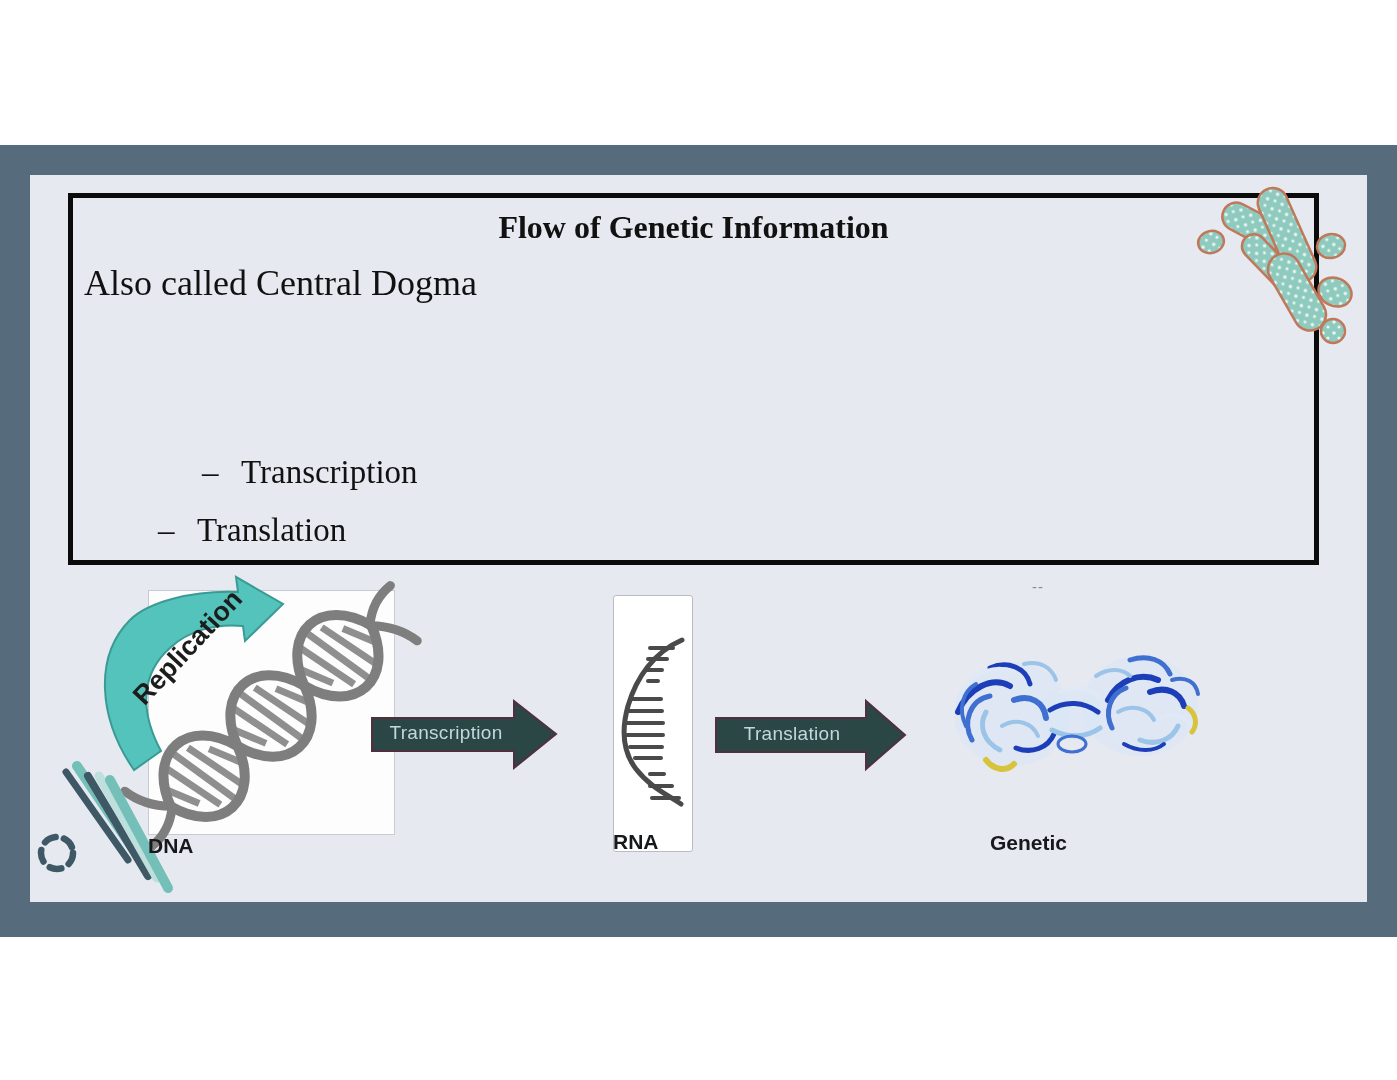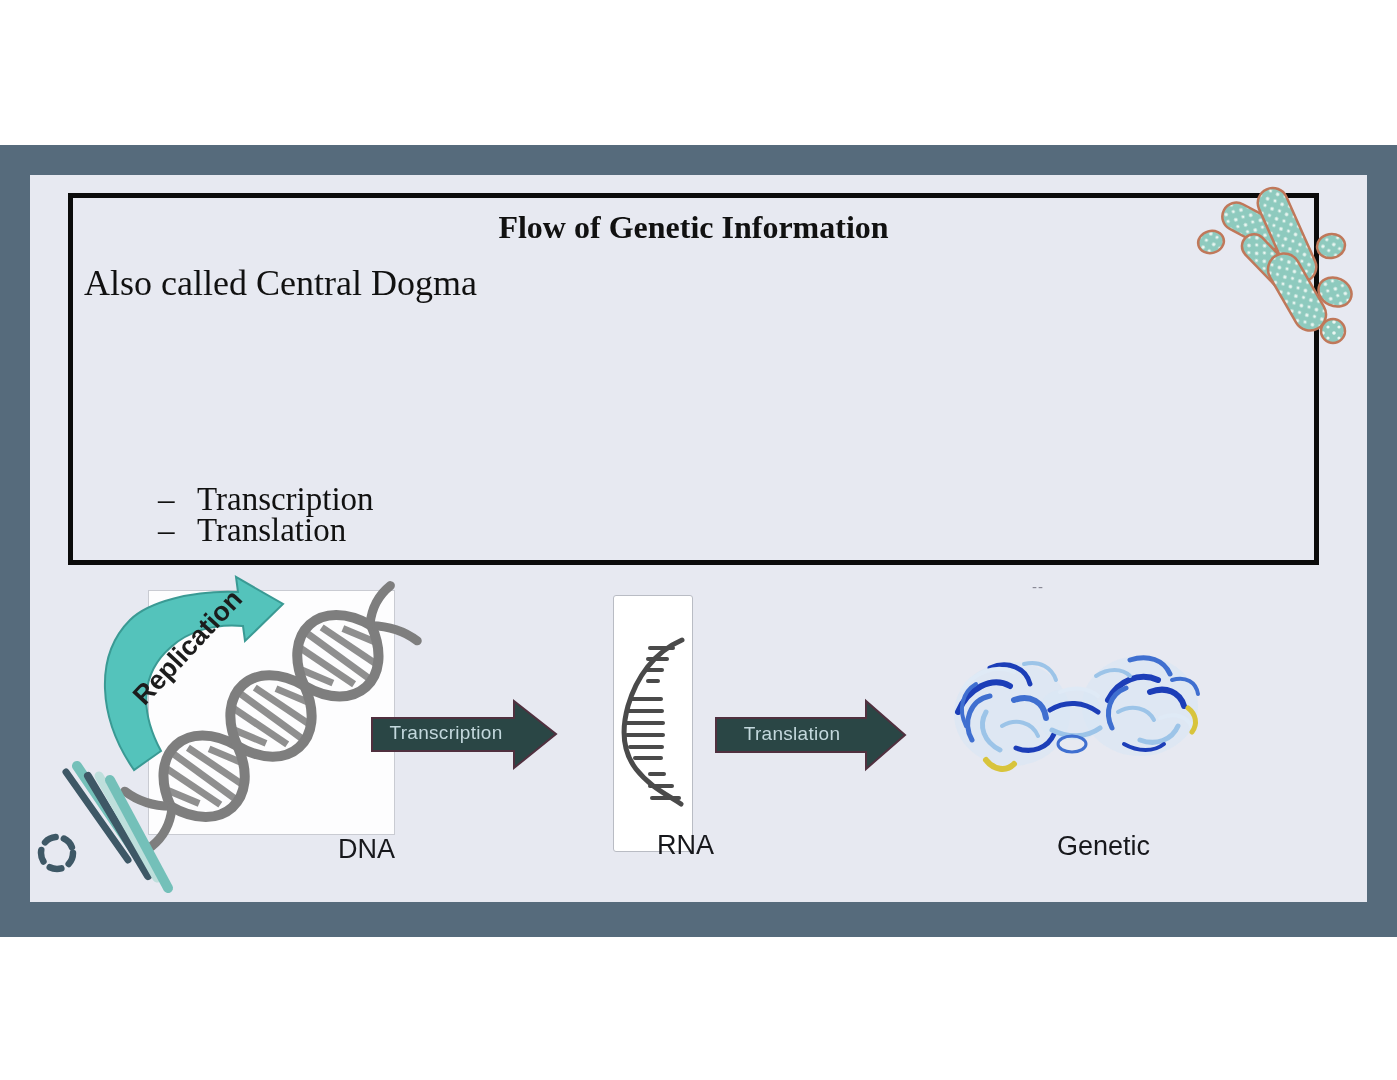--- a/index.html
+++ b/index.html
@@ -7,28 +7,28 @@
   .page{position:relative;width:1397px;height:1080px;background:var(--page-bg,#fff);overflow:hidden;}
   .frame{position:absolute;left:0;top:145px;width:1397px;height:792px;background:var(--frame,#566b7c);}
   .slide{position:absolute;left:30px;top:30px;width:1337px;height:727px;background:var(--slide-bg,#e7e9f1);}
   
   .abs{position:absolute;}
   .title-box{left:68px;top:193px;width:1251px;height:372px;border:5px solid var(--box-border,#0b0b0b);box-sizing:border-box;z-index:1;}
   .slide-title{left:68px;top:197px;width:1251px;text-align:center;font-size:32px;font-weight:bold;color:var(--text,#111);z-index:2;margin-top:12px;}
   .body-line{left:84px;font-size:36px;color:var(--text,#111);z-index:2;white-space:nowrap;}
   .l1{top:262px;} .l2{top:329px;}
   .bullet{left:158px;font-size:33px;color:var(--text,#111);z-index:2;white-space:nowrap;}
-  .b1{top:396px;} .b2{top:481px;} .b3{top:512px;}
+  .b1{top:396px;} .b2{top:454px;margin-left:44px;} .b3{top:512px;}
   .bullet .dash{display:inline-block;width:39px;}
   .white-box{background:#fdfdfe;z-index:1;box-sizing:border-box;}
   .dna-box{left:148px;top:590px;width:247px;height:245px;border:1.5px solid #c9cbd2;}
   .rna-box{left:613px;top:595px;width:80px;height:257px;border:1.5px solid #b9bcc4;border-radius:3px;background:#fff;}
   .art{position:absolute;left:0;top:0;width:1397px;height:1080px;z-index:3;pointer-events:none;}
   .sans{font-family:"Liberation Sans","DejaVu Sans",sans-serif;}
-  .stage-label{font-weight:normal;font-size:27px;color:#17181c;z-index:4;text-align:right;}
+  .stage-label{font-weight:bold;font-size:21px;color:#17181c;z-index:4;text-align:left;}
   .dna-label{left:148px;top:834px;width:247px;}
   .rna-label{left:613px;top:830px;width:101px;}
   .protein-label{left:990px;top:831px;width:160px;}
   .flow-label{font-size:19px;color:var(--flow-arrow-label,#c3d8dd);z-index:4;text-align:center;letter-spacing:.3px;}
   .transcription-label{left:378px;top:722px;width:136px;}
   .translation-label{left:722px;top:723px;width:140px;}
   .replication-label{left:98px;top:632px;width:180px;text-align:center;font-size:27px;font-weight:600;color:#1c1c1c;transform:rotate(-47deg);z-index:4;}
   .stray{left:1032px;top:578px;font-size:15px;color:#8a8a96;letter-spacing:1px;z-index:2;font-family:"Liberation Sans",sans-serif;}
   
   .flow-arrow{fill:var(--flow-arrow-fill,#2a4645);stroke:var(--flow-arrow-outline,#50303f);stroke-width:2;}

